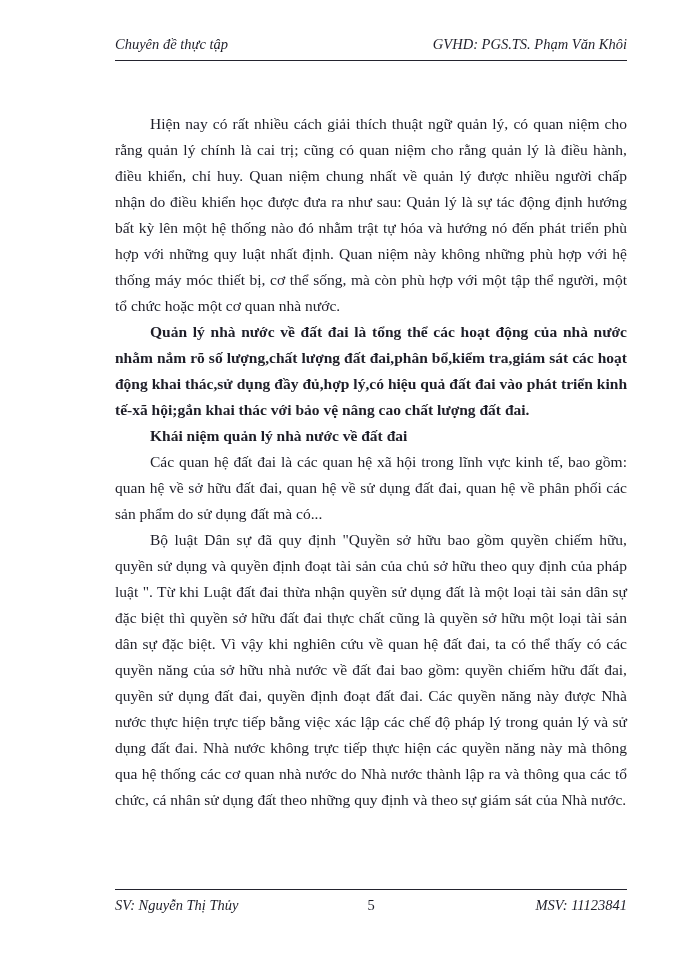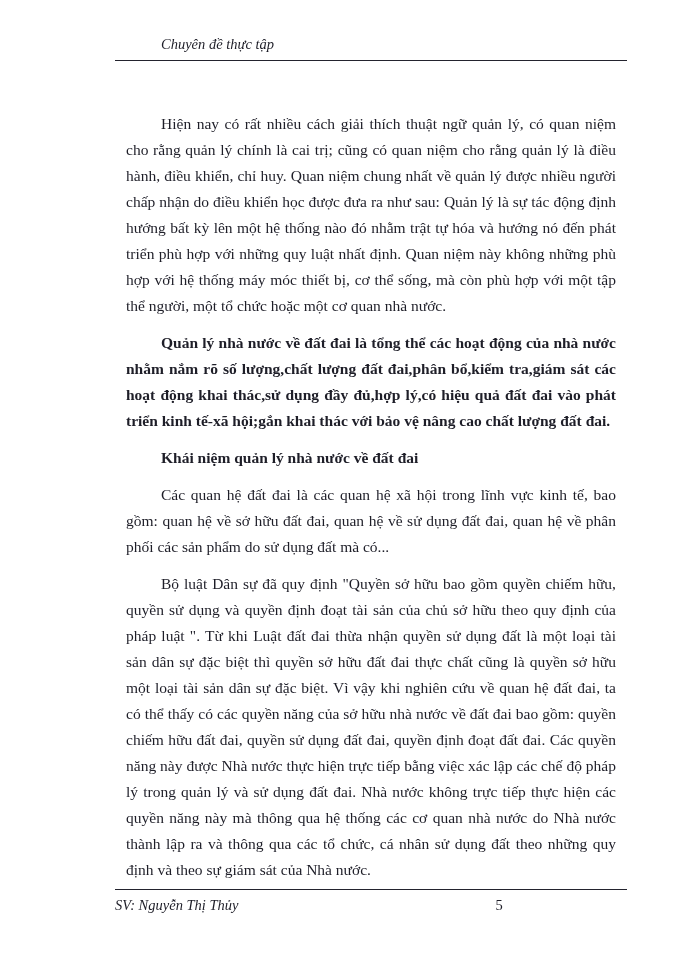--- a/index.html
+++ b/index.html
@@ -18,33 +18,32 @@
     font-family: "Liberation Serif", "DejaVu Serif", serif;
     color: #1e1e28;
     overflow: hidden;
   }
   .doc-header {
     display: flex;
     justify-content: space-between;
     font-style: italic;
     font-size: 14.5px;
     padding-bottom: 7px;
-    margin-left: 46px;
   }
   .rule {
     border: none;
     border-top: 1.6px solid #23232e;
     height: 0;
     margin: 0;
   }
   .doc-body {
     margin-top: 50px;
   }
   .para {
-    margin: 11px;
+    margin: 0;
     text-align: justify;
     text-indent: 35px;
     font-size: 15.5px;
     line-height: 26px;
   }
   .para.heading {
     font-weight: bold;
   }
   .para.bold {
     font-weight: bold;
@@ -77,32 +76,34 @@
     font-style: italic;
   }
 </style>
 </head>
 <body>
 
 <div class="page">
 
   <div class="doc-header">
     <span>Chuyên đề thực tập</span>
+    <span>GVHD: PGS.TS. Phạm Văn Khôi</span>
   </div>
   <hr class="rule">
 
   <div class="doc-body">
     <p class="para">Hiện nay có rất nhiều cách giải thích thuật ngữ quản lý, có quan niệm cho rằng quản lý chính là cai trị; cũng có quan niệm cho rằng quản lý là điều hành, điều khiển, chỉ huy. Quan niệm chung nhất về quản lý được nhiều người chấp nhận do điều khiển học được đưa ra như sau: Quản lý là sự tác động định hướng bất kỳ lên một hệ thống nào đó nhằm trật tự hóa và hướng nó đến phát triển phù hợp với những quy luật nhất định. Quan niệm này không những phù hợp với hệ thống máy móc thiết bị, cơ thể sống, mà còn phù hợp với một tập thể người, một tổ chức hoặc một cơ quan nhà nước.</p>
     <p class="para bold">Quản lý nhà nước về đất đai là tổng thể các hoạt động của nhà nước nhằm nắm rõ số lượng,chất lượng đất đai,phân bổ,kiểm tra,giám sát các hoạt động khai thác,sử dụng đầy đủ,hợp lý,có hiệu quả đất đai vào phát triển kinh tế-xã hội;gắn khai thác với bảo vệ nâng cao chất lượng đất đai.</p>
     <p class="para heading">Khái niệm quản lý nhà nước về đất đai</p>
     <p class="para">Các quan hệ đất đai là các quan hệ xã hội trong lĩnh vực kinh tế, bao gồm: quan hệ về sở hữu đất đai, quan hệ về sử dụng đất đai, quan hệ về phân phối các sản phẩm do sử dụng đất mà có...</p>
     <p class="para">Bộ luật Dân sự đã quy định "Quyền sở hữu bao gồm quyền chiếm hữu, quyền sử dụng và quyền định đoạt tài sản của chủ sở hữu theo quy định của pháp luật ". Từ khi Luật đất đai thừa nhận quyền sử dụng đất là một loại tài sản dân sự đặc biệt thì quyền sở hữu đất đai thực chất cũng là quyền sở hữu một loại tài sản dân sự đặc biệt. Vì vậy khi nghiên cứu về quan hệ đất đai, ta có thể thấy có các quyền năng của sở hữu nhà nước về đất đai bao gồm: quyền chiếm hữu đất đai, quyền sử dụng đất đai, quyền định đoạt đất đai. Các quyền năng này được Nhà nước thực hiện trực tiếp bằng việc xác lập các chế độ pháp lý trong quản lý và sử dụng đất đai. Nhà nước không trực tiếp thực hiện các quyền năng này mà thông qua hệ thống các cơ quan nhà nước do Nhà nước thành lập ra và thông qua các tổ chức, cá nhân sử dụng đất theo những quy định và theo sự giám sát của Nhà nước.</p>
   </div>
 
   <div class="doc-footer">
     <hr class="rule">
     <div class="footer-row">
       <span class="footer-left">SV: Nguyễn Thị Thủy</span>
       <span class="footer-center">5</span>
+      <span class="footer-right">MSV: 11123841</span>
     </div>
   </div>
 
 </div>
 
 </body></html>

